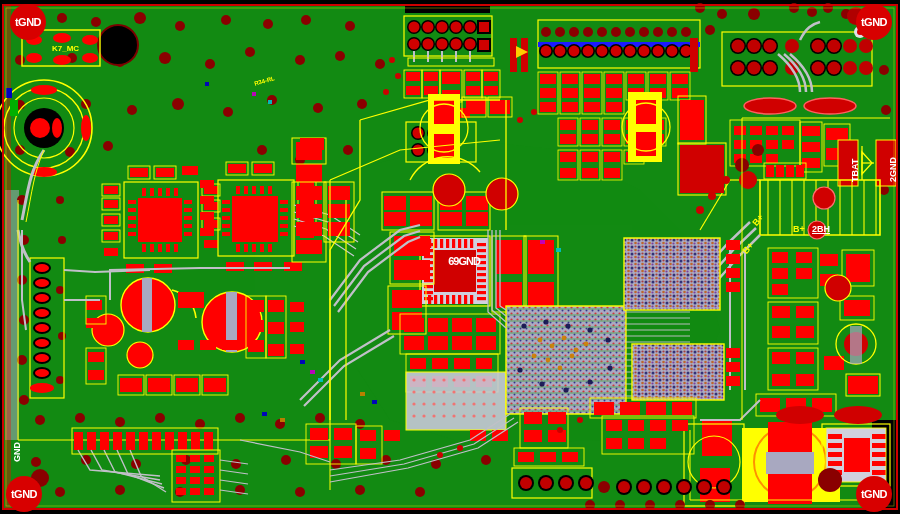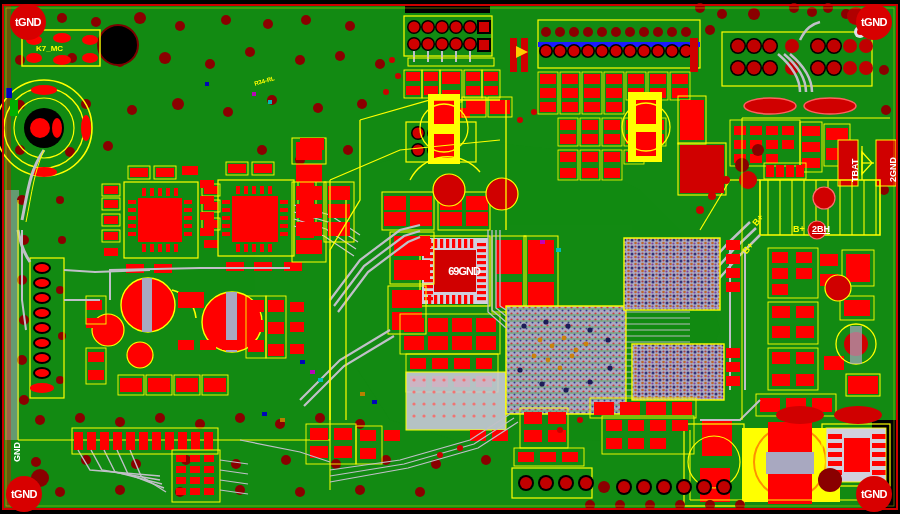--- a/index.html
+++ b/index.html
@@ -1208,25 +1208,25 @@
   <div class="gndpad" style="left:856px;top:4px;width:36px;height:36px;">
     <span>tGND</span>
   </div>
   <div class="gndpad" style="left:6px;top:476px;width:36px;height:36px;">
     <span>tGND</span>
   </div>
   <div class="gndpad" style="left:856px;top:476px;width:36px;height:36px;">
     <span>tGND</span>
   </div>
 
-  <div style="position:absolute;left:438px;top:262px;width:52px;height:18px;display:flex;align-items:center;justify-content:center;">
+  <div style="position:absolute;left:438px;top:252px;width:52px;height:18px;display:flex;align-items:center;justify-content:center;">
     <span style="color:#fff;font-size:11px;font-weight:bold;letter-spacing:-1px;">69GND</span>
   </div>
 
-  <div class="lbl" style="left:36px;top:44px;font-size:8px;color:#ffff00;">
+  <div class="lbl" style="left:52px;top:44px;font-size:8px;color:#ffff00;">
     <span>K7_MC</span>
   </div>
 
   <div class="lbl" style="left:254px;top:78px;font-size:6px;color:#ffff00;transform:rotate(-16deg);">
     <span>R34-RL</span>
   </div>
 
   <div class="vtext" style="left:850px;top:182px;">
     <span>TBAT</span>
   </div>

